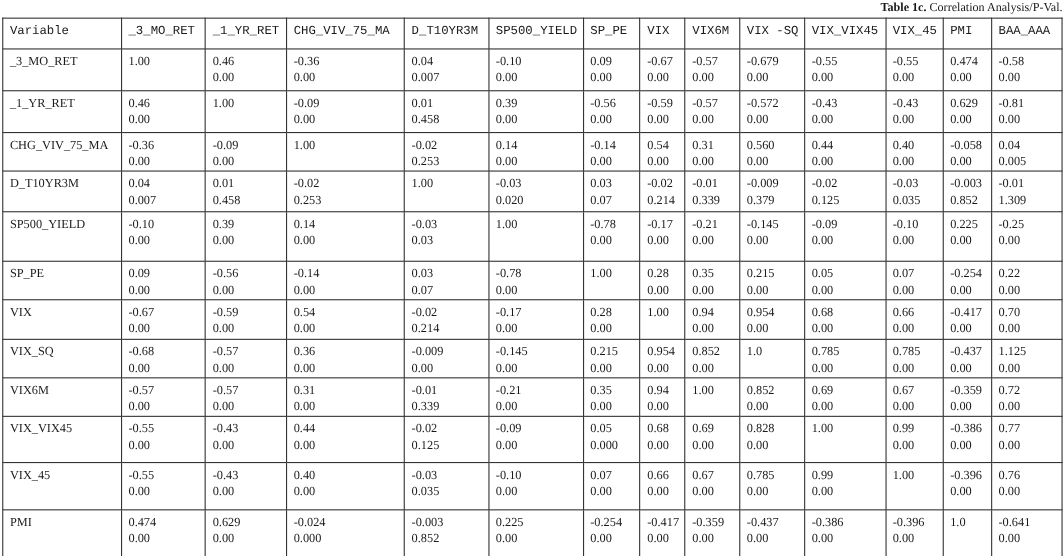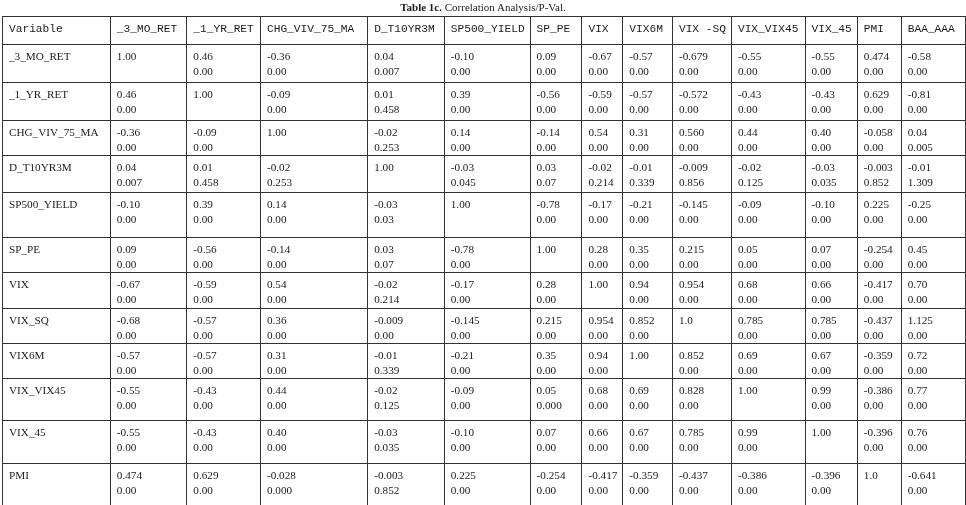--- a/index.html
+++ b/index.html
@@ -1,17 +1,17 @@
 <!DOCTYPE html>
 <html><head>
 <meta charset="utf-8">
 <style>
   html, body { margin: 0; padding: 0; background: #ffffff; }
   body { width: 966px; height: 505px; overflow: hidden; font-family: "DejaVu Serif", "Liberation Serif", serif; color: #1a1a1a; }
-  .caption { position: absolute; top: 1px; left: 0; width: 966px; text-align: center; font-size: 11px; line-height: 13px; font-family: "Liberation Serif", serif; }
+  .caption { position: absolute; top: 1px; left: 0; width: 966px; text-align: right; font-size: 11px; line-height: 13px; font-family: "Liberation Serif", serif; }
   .caption b { font-weight: bold; }
   table.corr { position: absolute; top: 16px; left: 2px; border-collapse: collapse; table-layout: fixed; font-family: "Liberation Serif", serif; font-size: 11.2px; line-height: 15px; }
   table.corr td, table.corr th { border: 1px solid #333; vertical-align: top; padding: 4px 5px 0 6px; text-align: left; font-weight: normal; white-space: nowrap; overflow: hidden; }
   table.corr th { padding-top: 5px; font-family: Liberation Mono, monospace; }
   .val { display: block; }
 </style>
 </head>
 <body>
 
 <div class="caption"><b>Table 1c.</b><span> Correlation Analysis/P-Val.</span></div>
@@ -230,37 +230,37 @@
         <td>
           <span class="val">-0.02</span>
           <span class="val">0.253</span>
         </td>
         <td>
           <span class="val">1.00</span>
           <span class="val"></span>
         </td>
         <td>
           <span class="val">-0.03</span>
-          <span class="val">0.045</span>
+          <span class="val">0.020</span>
         </td>
         <td>
           <span class="val">0.03</span>
           <span class="val">0.07</span>
         </td>
         <td>
           <span class="val">-0.02</span>
           <span class="val">0.214</span>
         </td>
         <td>
           <span class="val">-0.01</span>
           <span class="val">0.339</span>
         </td>
         <td>
           <span class="val">-0.009</span>
-          <span class="val">0.856</span>
+          <span class="val">0.379</span>
         </td>
         <td>
           <span class="val">-0.02</span>
           <span class="val">0.125</span>
         </td>
         <td>
           <span class="val">-0.03</span>
           <span class="val">0.035</span>
         </td>
         <td>
@@ -371,21 +371,21 @@
         </td>
         <td>
           <span class="val">0.07</span>
           <span class="val">0.00</span>
         </td>
         <td>
           <span class="val">-0.254</span>
           <span class="val">0.00</span>
         </td>
         <td>
-          <span class="val">0.45</span>
+          <span class="val">0.22</span>
           <span class="val">0.00</span>
         </td>
       </tr>
       <tr style="height: 36px;">
         <td>VIX</td>
         <td>
           <span class="val">-0.67</span>
           <span class="val">0.00</span>
         </td>
         <td>
@@ -661,21 +661,21 @@
         <td>PMI</td>
         <td>
           <span class="val">0.474</span>
           <span class="val">0.00</span>
         </td>
         <td>
           <span class="val">0.629</span>
           <span class="val">0.00</span>
         </td>
         <td>
-          <span class="val">-0.028</span>
+          <span class="val">-0.024</span>
           <span class="val">0.000</span>
         </td>
         <td>
           <span class="val">-0.003</span>
           <span class="val">0.852</span>
         </td>
         <td>
           <span class="val">0.225</span>
           <span class="val">0.00</span>
         </td>

